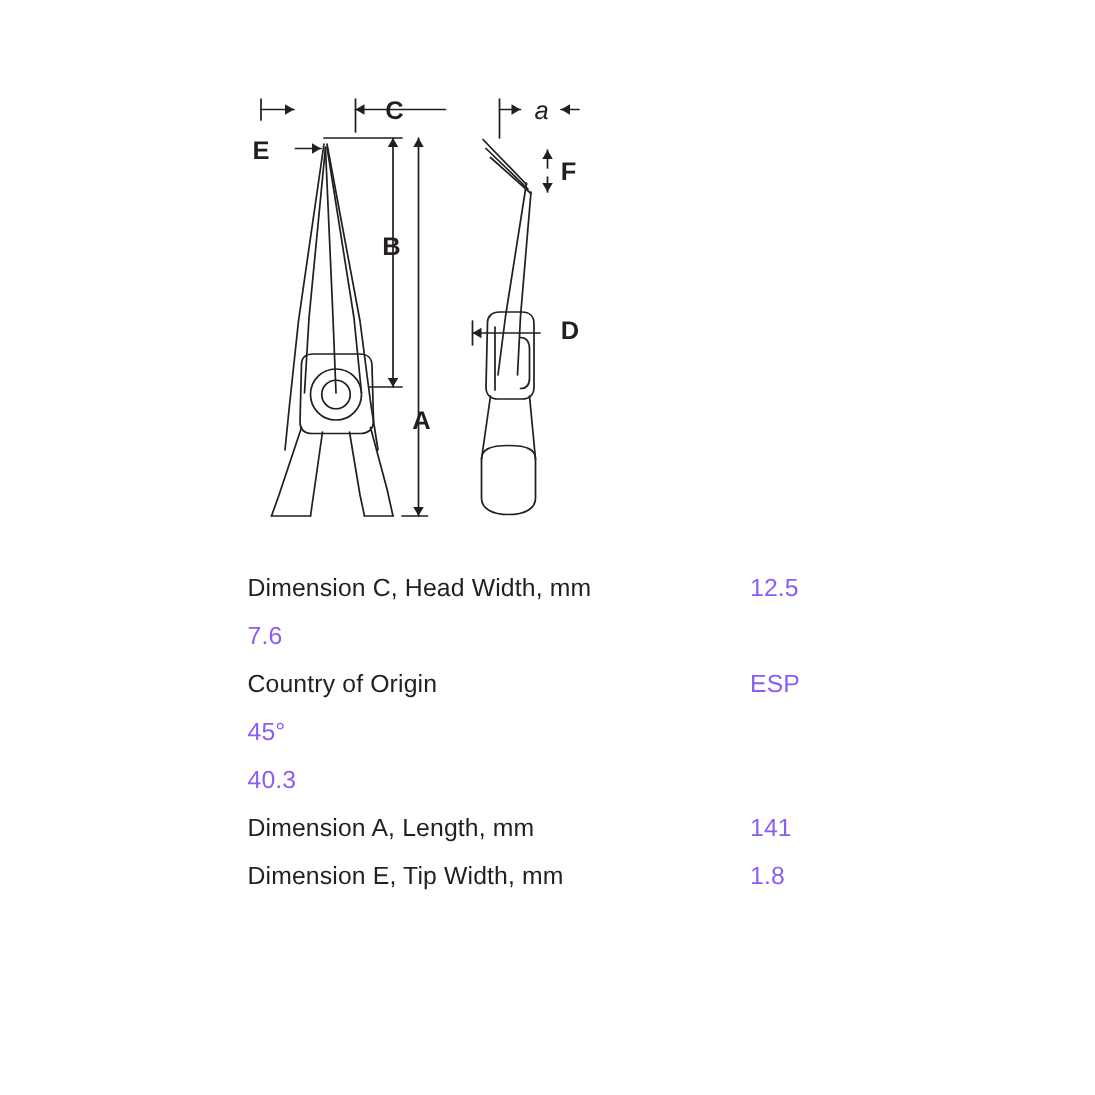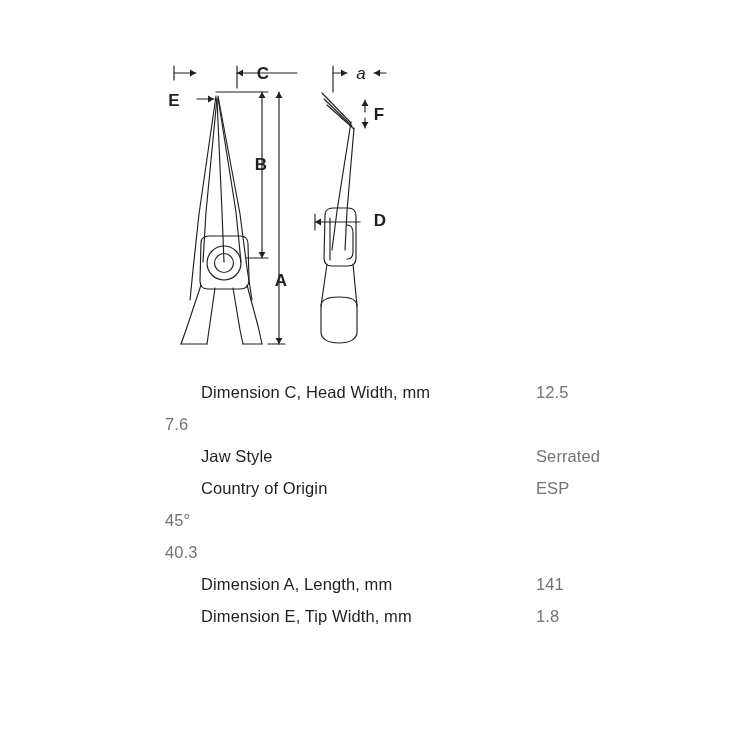--- a/index.html
+++ b/index.html
@@ -41,25 +41,24 @@
     display: flex;
     align-items: baseline;
     height: 32px;
   }
   .spec-label {
     font-size: 16.5px;
     color: #231f20;
     flex: 0 0 335px;
     white-space: nowrap;
     letter-spacing: 0.1px;
-    margin-left: 36px;
   }
   .spec-value {
     font-size: 16.5px;
-    color: #737373;
+    color: #8b5cf6;
     white-space: nowrap;
     letter-spacing: 0.1px;
   }
 </style>
 </head>
 <body>
 
 <div class="page">
 
   <div class="diagram">
@@ -184,24 +183,20 @@
     <div class="spec-row">
       <div class="spec-label">Dimension C, Head Width, mm</div>
       <div class="spec-value">12.5</div>
     </div>
 
     <div class="spec-row">
       <div class="spec-value">7.6</div>
     </div>
 
 
-    <div class="spec-row">
-      <div class="spec-label">Jaw Style</div>
-      <div class="spec-value">Serrated</div>
-    </div>
 
     <div class="spec-row">
       <div class="spec-label">Country of Origin</div>
       <div class="spec-value">ESP</div>
     </div>
 
     <div class="spec-row">
       <div class="spec-value">45°</div>
     </div>
 

